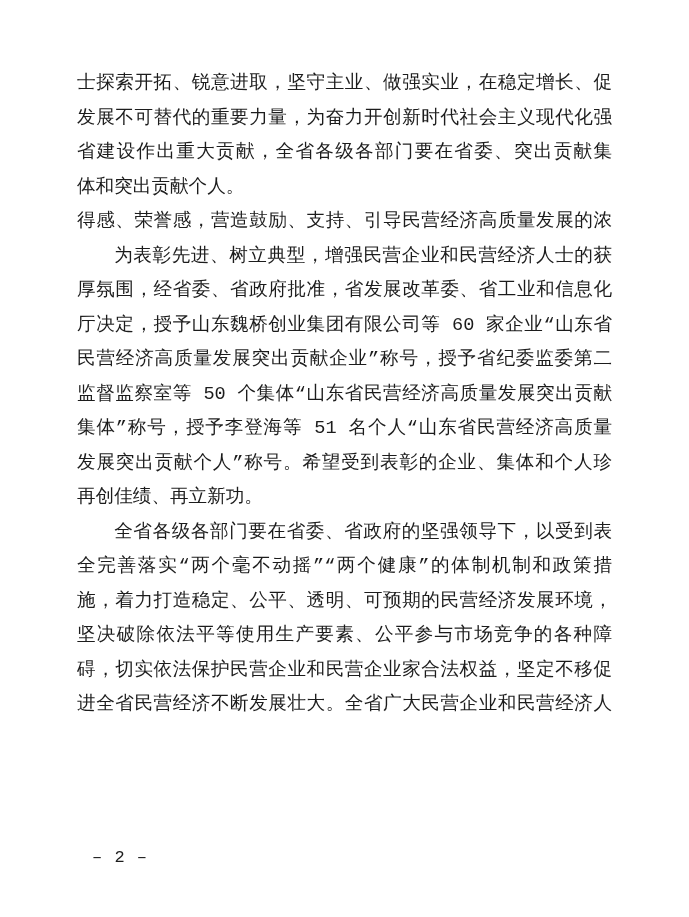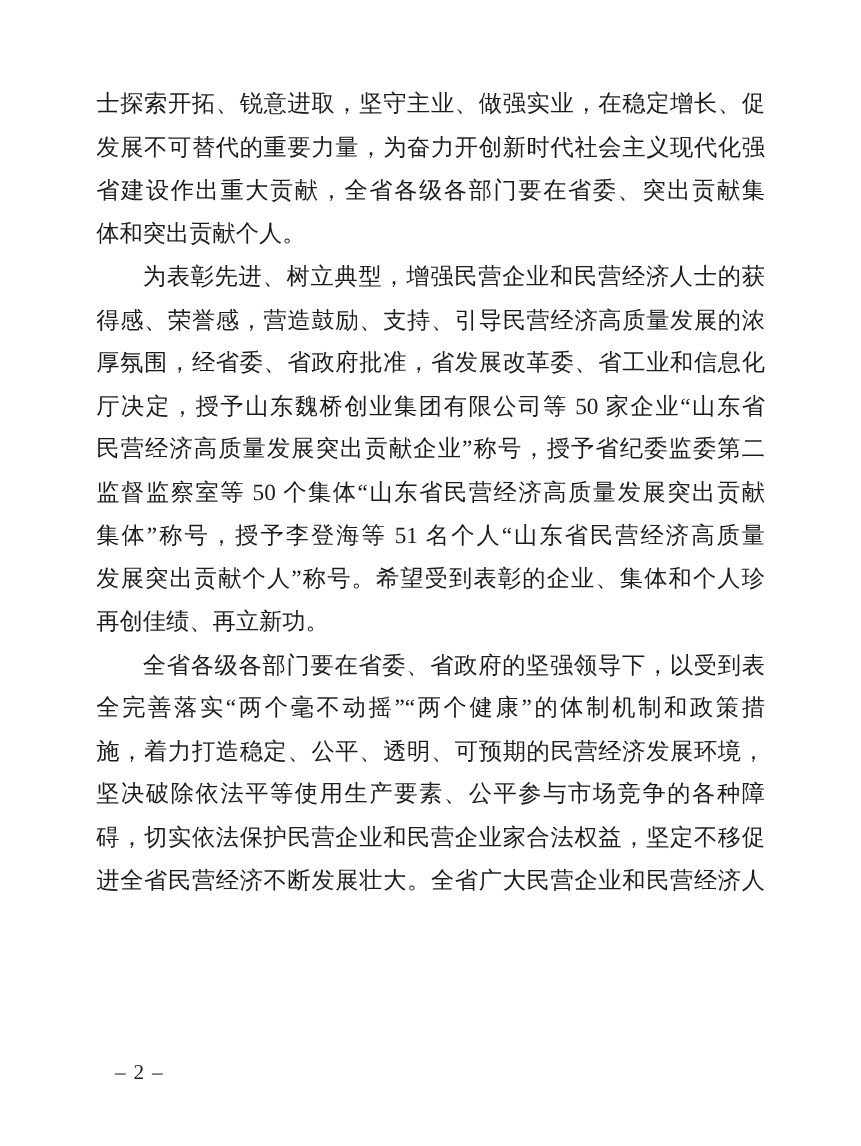--- a/index.html
+++ b/index.html
@@ -6,21 +6,21 @@
     margin: 0;
     padding: 0;
     background: #ffffff;
   }
   .page {
     position: relative;
     width: 689px;
     height: 917px;
     background: #ffffff;
     overflow: hidden;
-    font-family: Liberation Serif, serif;
+    font-family: Liberation Mono, monospace;
   }
   .body-text {
     position: absolute;
     left: 77px;
     top: 67px;
     width: 535px;
     font-size: 18.6px;
     line-height: 34.5px;
     color: #1c1c1c;
   }
@@ -56,24 +56,24 @@
 
 <div class="page" style="background: rgb(255, 255, 255); color: rgb(28, 28, 28);">
   <div class="body-text">
       <div class="paragraph">
         <div class="line">士探索开拓、锐意进取，坚守主业、做强实业，在稳定增长、促</div>
         <div class="line">发展不可替代的重要力量，为奋力开创新时代社会主义现代化强</div>
         <div class="line">省建设作出重大贡献，全省各级各部门要在省委、突出贡献集</div>
         <div class="line para-end">体和突出贡献个人。</div>
       </div>
       <div class="paragraph">
+        <div class="line">得感、荣誉感，营造鼓励、支持、引导民营经济高质量发展的浓</div>
         <div class="line indent">为表彰先进、树立典型，增强民营企业和民营经济人士的获</div>
-        <div class="line">得感、荣誉感，营造鼓励、支持、引导民营经济高质量发展的浓</div>
         <div class="line">厚氛围，经省委、省政府批准，省发展改革委、省工业和信息化</div>
-        <div class="line">厅决定，授予山东魏桥创业集团有限公司等 50 家企业“山东省</div>
+        <div class="line">厅决定，授予山东魏桥创业集团有限公司等 60 家企业“山东省</div>
         <div class="line">民营经济高质量发展突出贡献企业”称号，授予省纪委监委第二</div>
         <div class="line">监督监察室等 50 个集体“山东省民营经济高质量发展突出贡献</div>
         <div class="line">集体”称号，授予李登海等 51 名个人“山东省民营经济高质量</div>
         <div class="line">发展突出贡献个人”称号。希望受到表彰的企业、集体和个人珍</div>
         <div class="line para-end">再创佳绩、再立新功。</div>
       </div>
       <div class="paragraph">
         <div class="line indent">全省各级各部门要在省委、省政府的坚强领导下，以受到表</div>
         <div class="line">全完善落实“两个毫不动摇”“两个健康”的体制机制和政策措</div>
         <div class="line">施，着力打造稳定、公平、透明、可预期的民营经济发展环境，</div>

